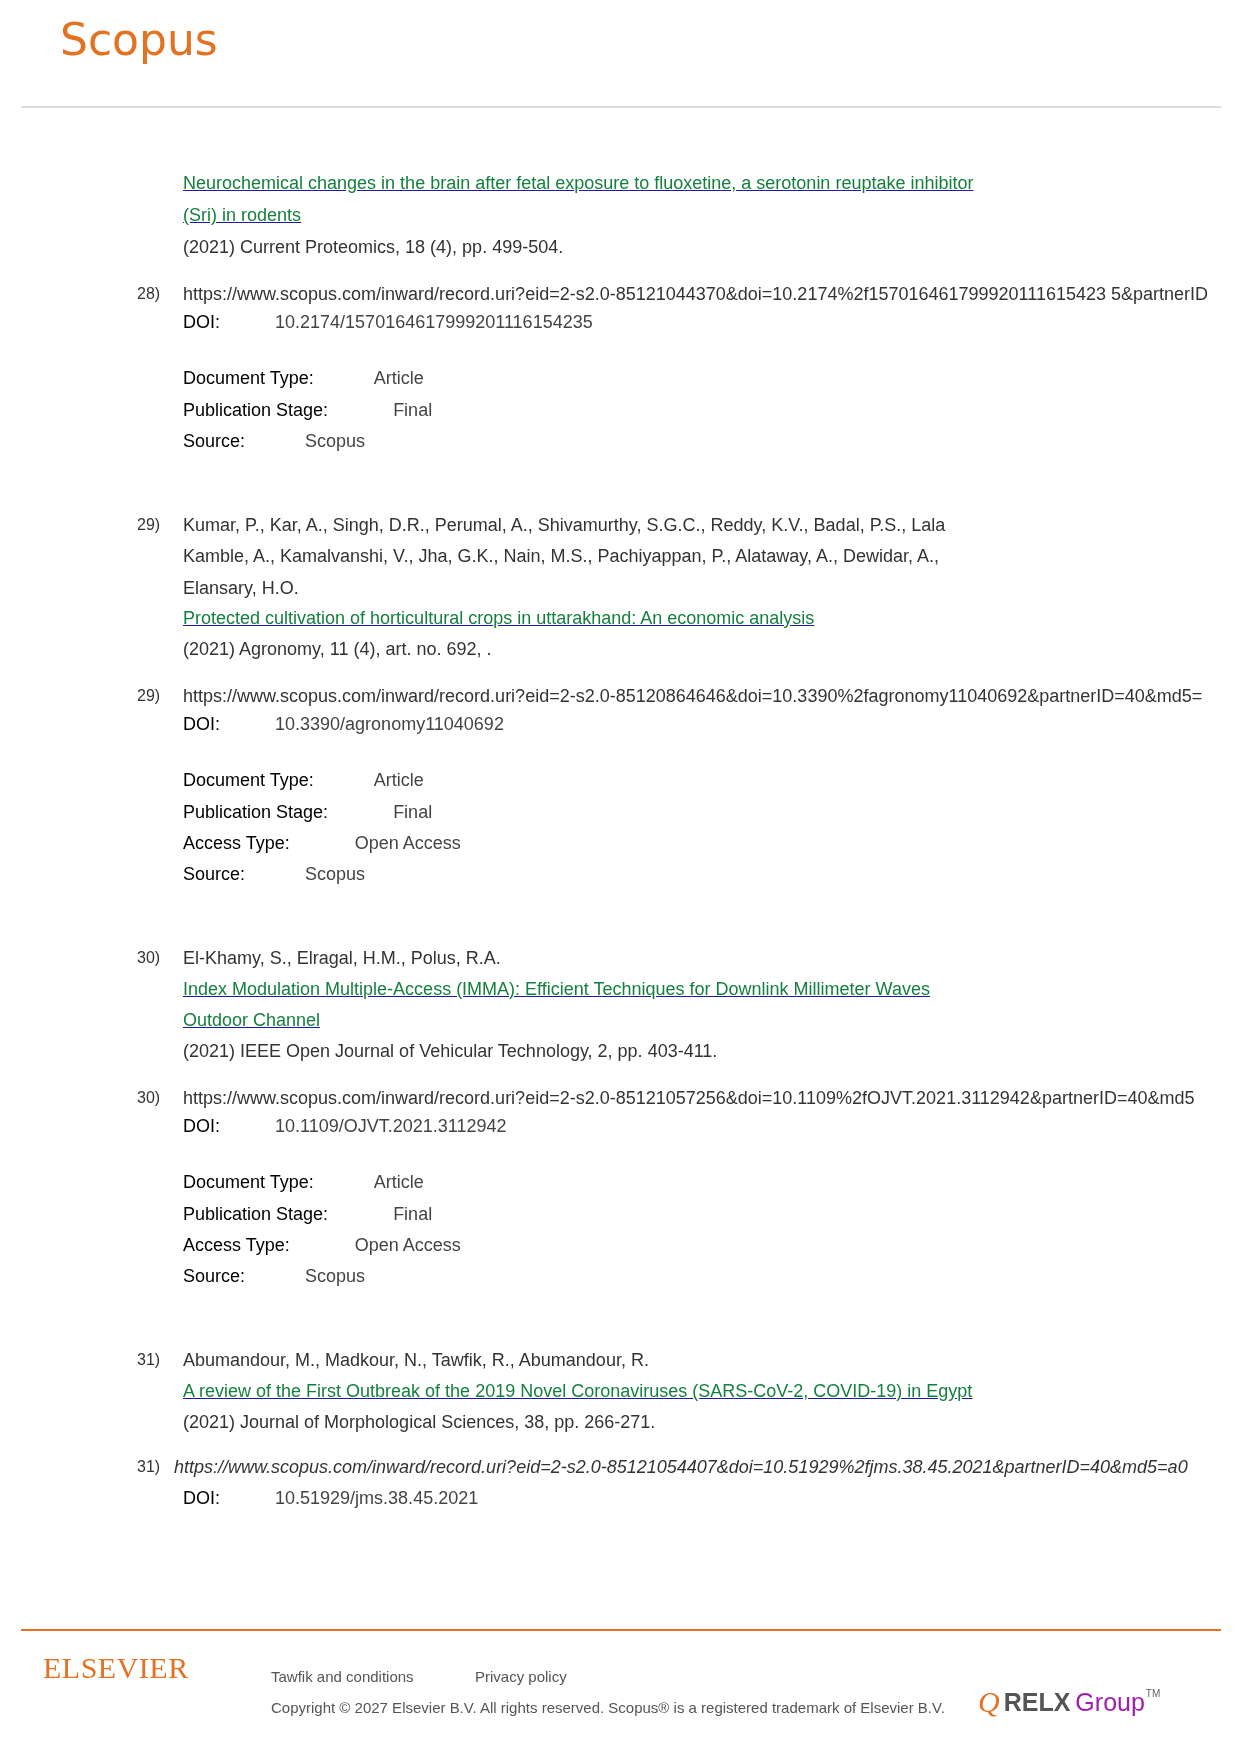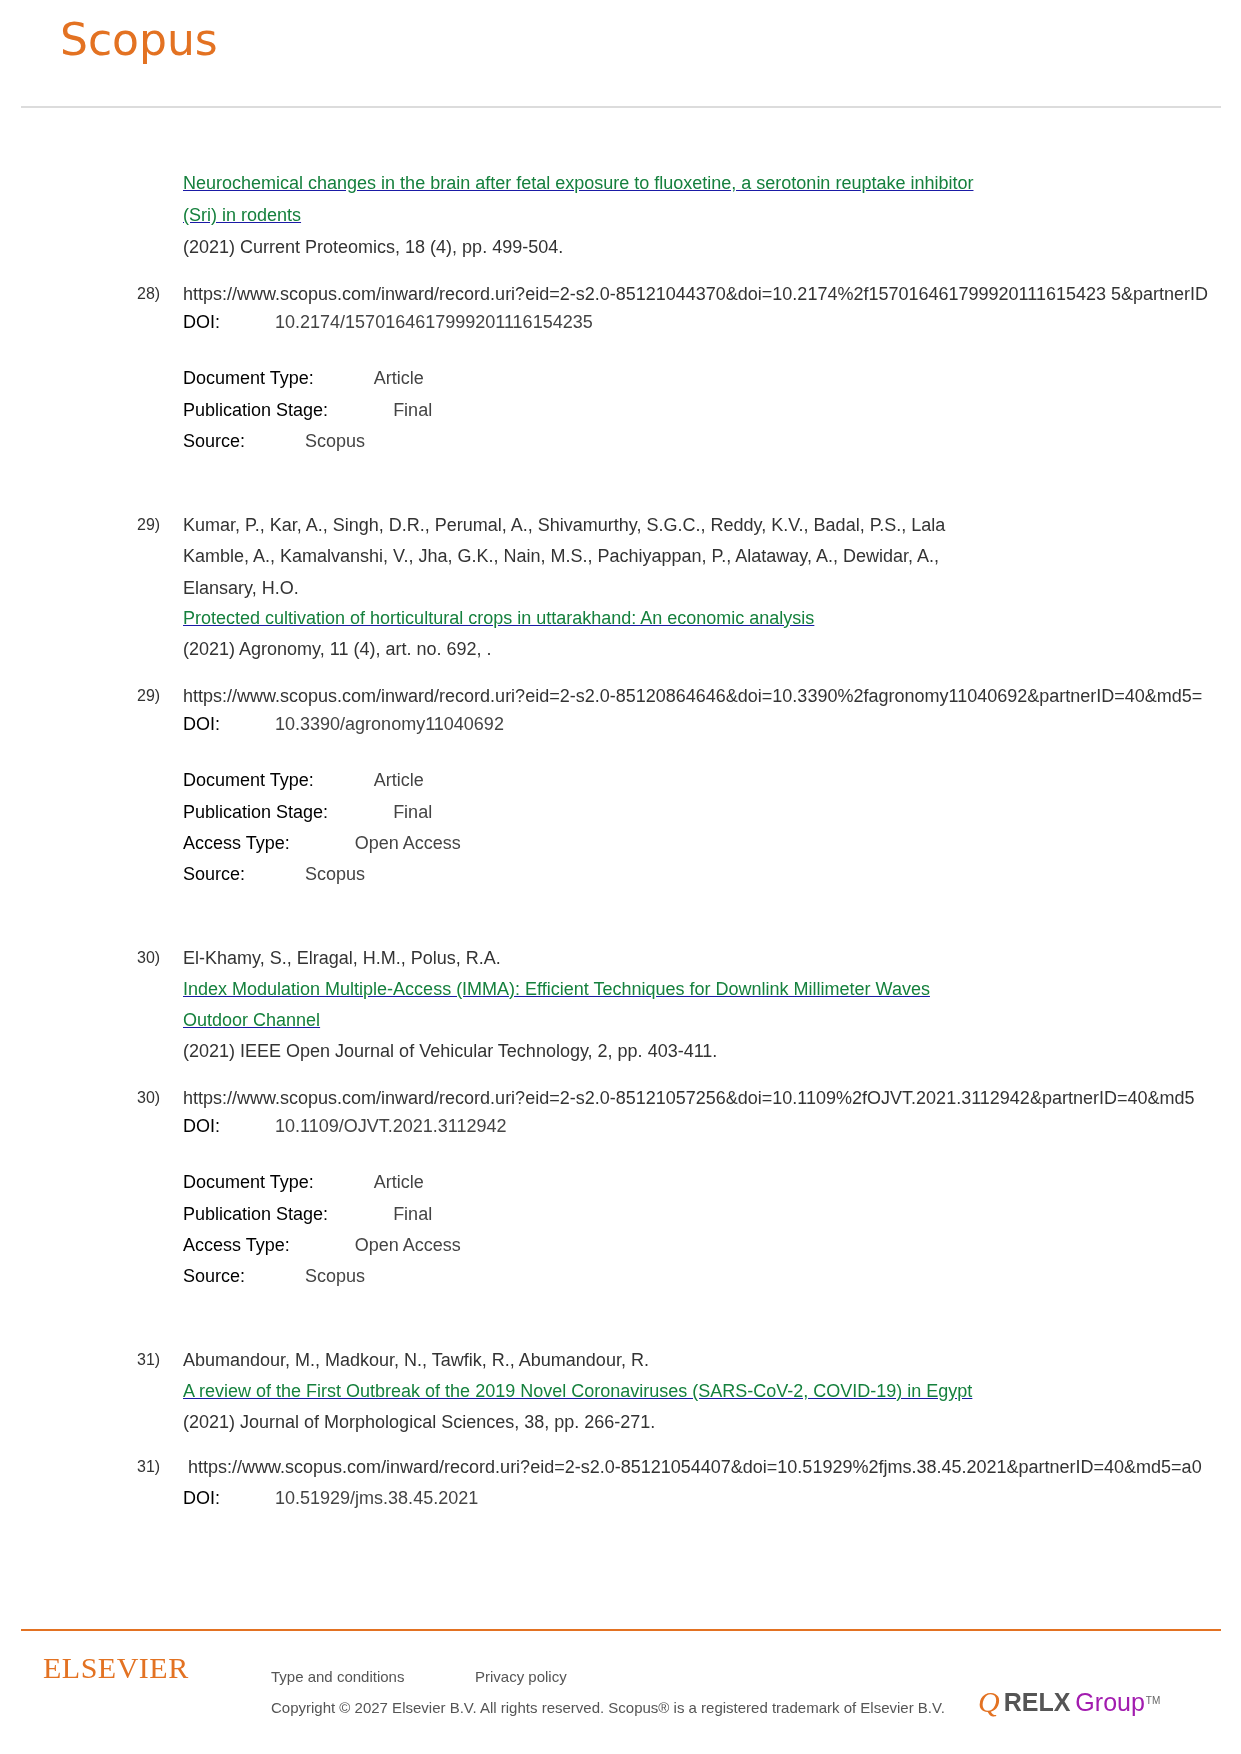--- a/index.html
+++ b/index.html
@@ -19,21 +19,21 @@
 
     .bottom-rule { position: absolute; left: 21px; top: 1629px; width: 1200px; height: 2px; background: #e37222; }
     .elsevier { position: absolute; left: 43px; top: 1651px; font-family: "Liberation Serif", serif;
                 font-size: 30px; color: #e37222; letter-spacing: 0.5px; }
     .foot-link { position: absolute; top: 1668px; font-size: 15px; color: #555; cursor: pointer; }
     .copyright { position: absolute; left: 271px; top: 1699px; font-size: 15px; color: #555; white-space: nowrap; }
     .relx { position: absolute; left: 978px; top: 1688px; display: flex; align-items: flex-end; }
     .relx-q { font-family: "Liberation Serif", serif; font-style: italic; font-size: 30px; color: #e37222; line-height: 28px; margin-right: 4px; }
     .relx-name { font-family: "Liberation Sans", sans-serif; font-weight: bold; font-size: 25px; color: #555; line-height: 28px; }
     .relx-group { font-family: "Liberation Sans", sans-serif; font-size: 25px; color: #a21caf; line-height: 28px; margin-left: 5px; }
-    .relx-tm { font-size: 10px; color: #666; align-self: flex-start; margin-left: 1px; margin-top: 7px; }
+    .relx-tm { font-size: 10px; color: #666; align-self: flex-start; margin-left: 1px; }
   </style>
 </head>
 <body>
 
 <div class="logo">Scopus</div>
 <div class="top-rule"></div>
 
 <div class="content">
 
   <span class="line title-link" style="left:183px; top:172px;">Neurochemical changes in the brain after fetal exposure to fluoxetine, a serotonin reuptake inhibitor</span>
@@ -87,30 +87,30 @@
   <span class="line" style="left:183px; top:1203px;"><span class="lbl">Publication Stage:</span>&nbsp;&nbsp;&nbsp; <span class="val">Final</span></span>
   <span class="line" style="left:183px; top:1234px;"><span class="lbl">Access Type:</span>&nbsp;&nbsp;&nbsp; <span class="val">Open Access</span></span>
   <span class="line" style="left:183px; top:1265px;"><span class="lbl">Source:</span>&nbsp;&nbsp; <span class="val">Scopus</span></span>
 
   <span class="num" style="top:1349px;">31)</span>
   <span class="line" style="left:183px; top:1349px;">Abumandour, M., Madkour, N., Tawfik, R., Abumandour, R.</span>
   <span class="line title-link" style="left:183px; top:1380px;">A review of the First Outbreak of the 2019 Novel Coronaviruses (SARS-CoV-2, COVID-19) in Egypt</span>
   <span class="line" style="left:183px; top:1411px;">(2021) Journal of Morphological Sciences, 38, pp. 266-271.</span>
 
   <span class="num" style="top:1456px;">31)</span>
-  <span class="line url" style="left:188px; top:1456px;">https://www.scopus.com/inward/record.uri?eid=2-s2.0-85121054407&amp;doi=10.51929%2fjms.38.45.2021&amp;partnerID=40&amp;md5=a0</span>
+  <span class="line url" style="left:174px; top:1456px;font-style:italic;">https://www.scopus.com/inward/record.uri?eid=2-s2.0-85121054407&amp;doi=10.51929%2fjms.38.45.2021&amp;partnerID=40&amp;md5=a0</span>
   <span class="line" style="left:183px; top:1487px;">
     <span class="lbl">DOI:</span>&nbsp;
     <span class="val">10.51929/jms.38.45.2021</span>
   </span>
 </div>
 
 <div class="bottom-rule"></div>
 <div class="elsevier">ELSEVIER</div>
-<span class="foot-link" style="left:271px;">Type and conditions</span>
+<span class="foot-link" style="left:271px;">Tawfik and conditions</span>
 <span class="foot-link" style="left:475px;">Privacy policy</span>
 <span class="copyright">Copyright © 2027 Elsevier B.V.  All rights reserved. Scopus® is a registered trademark of Elsevier B.V.</span>
 <div class="relx">
   <span class="relx-q">Q</span>
   <span class="relx-name">RELX</span>
   <span class="relx-group">Group</span>
   <span class="relx-tm">TM</span>
 </div>
 
 </body></html>

